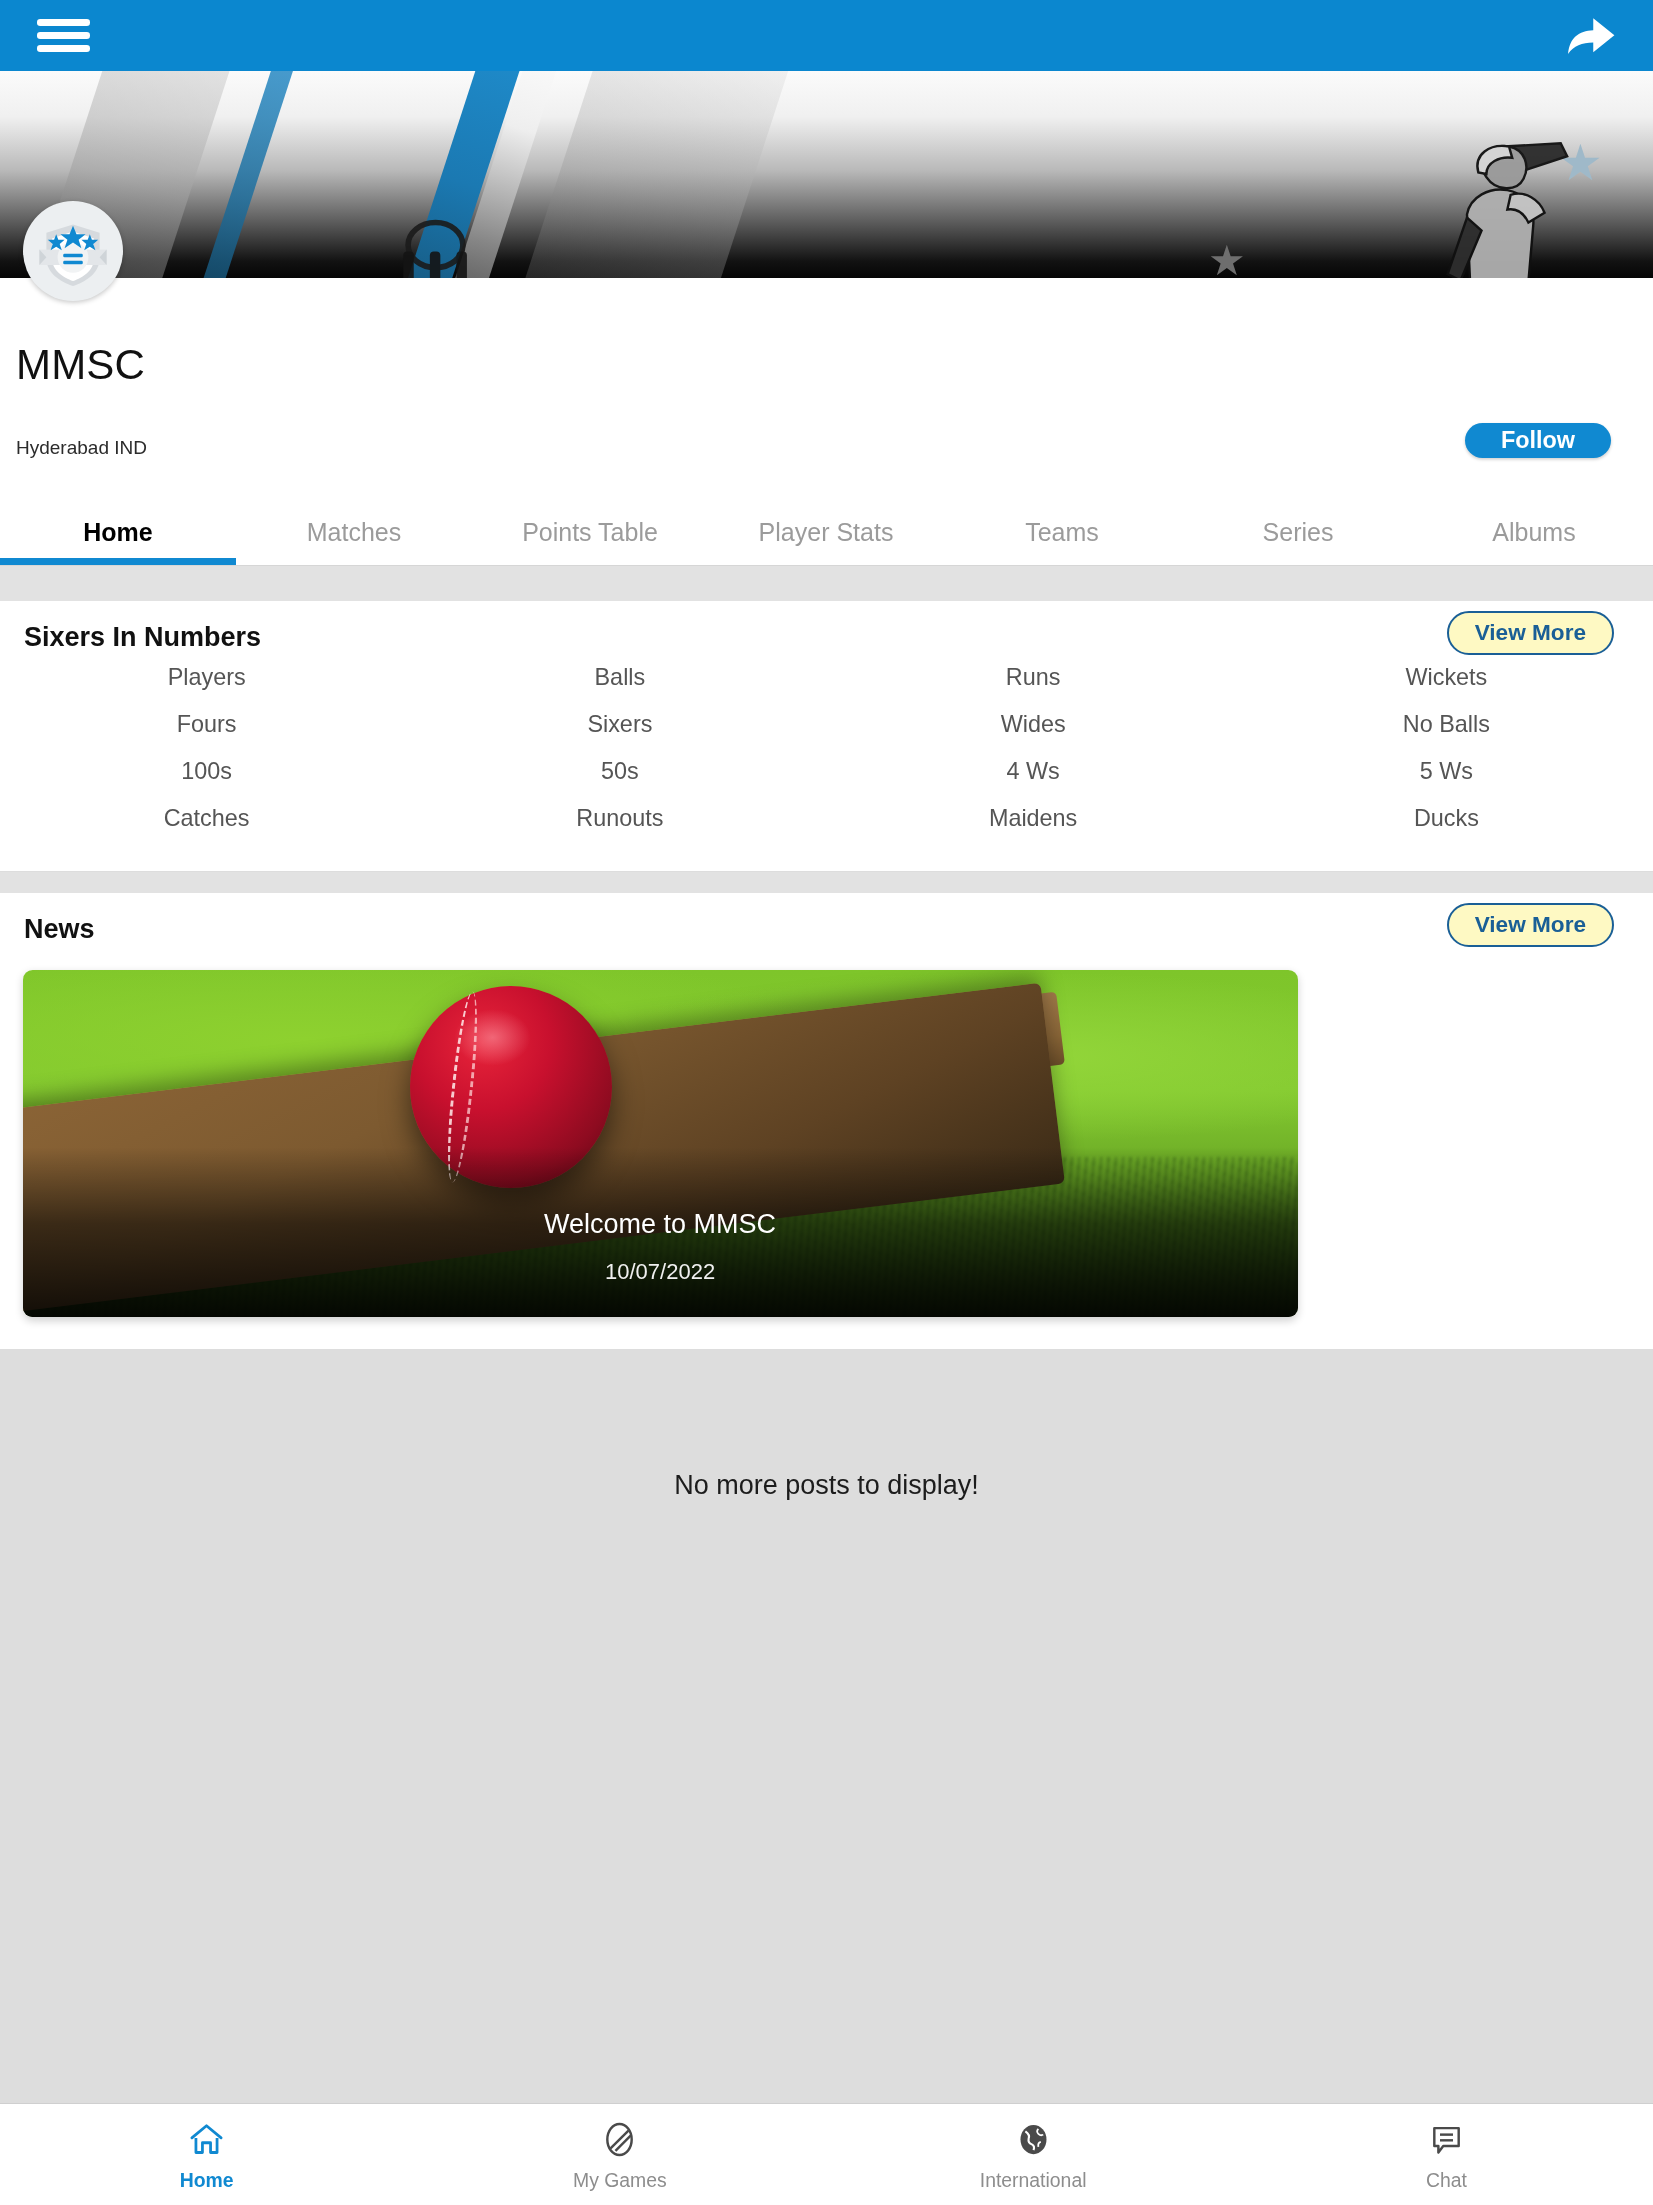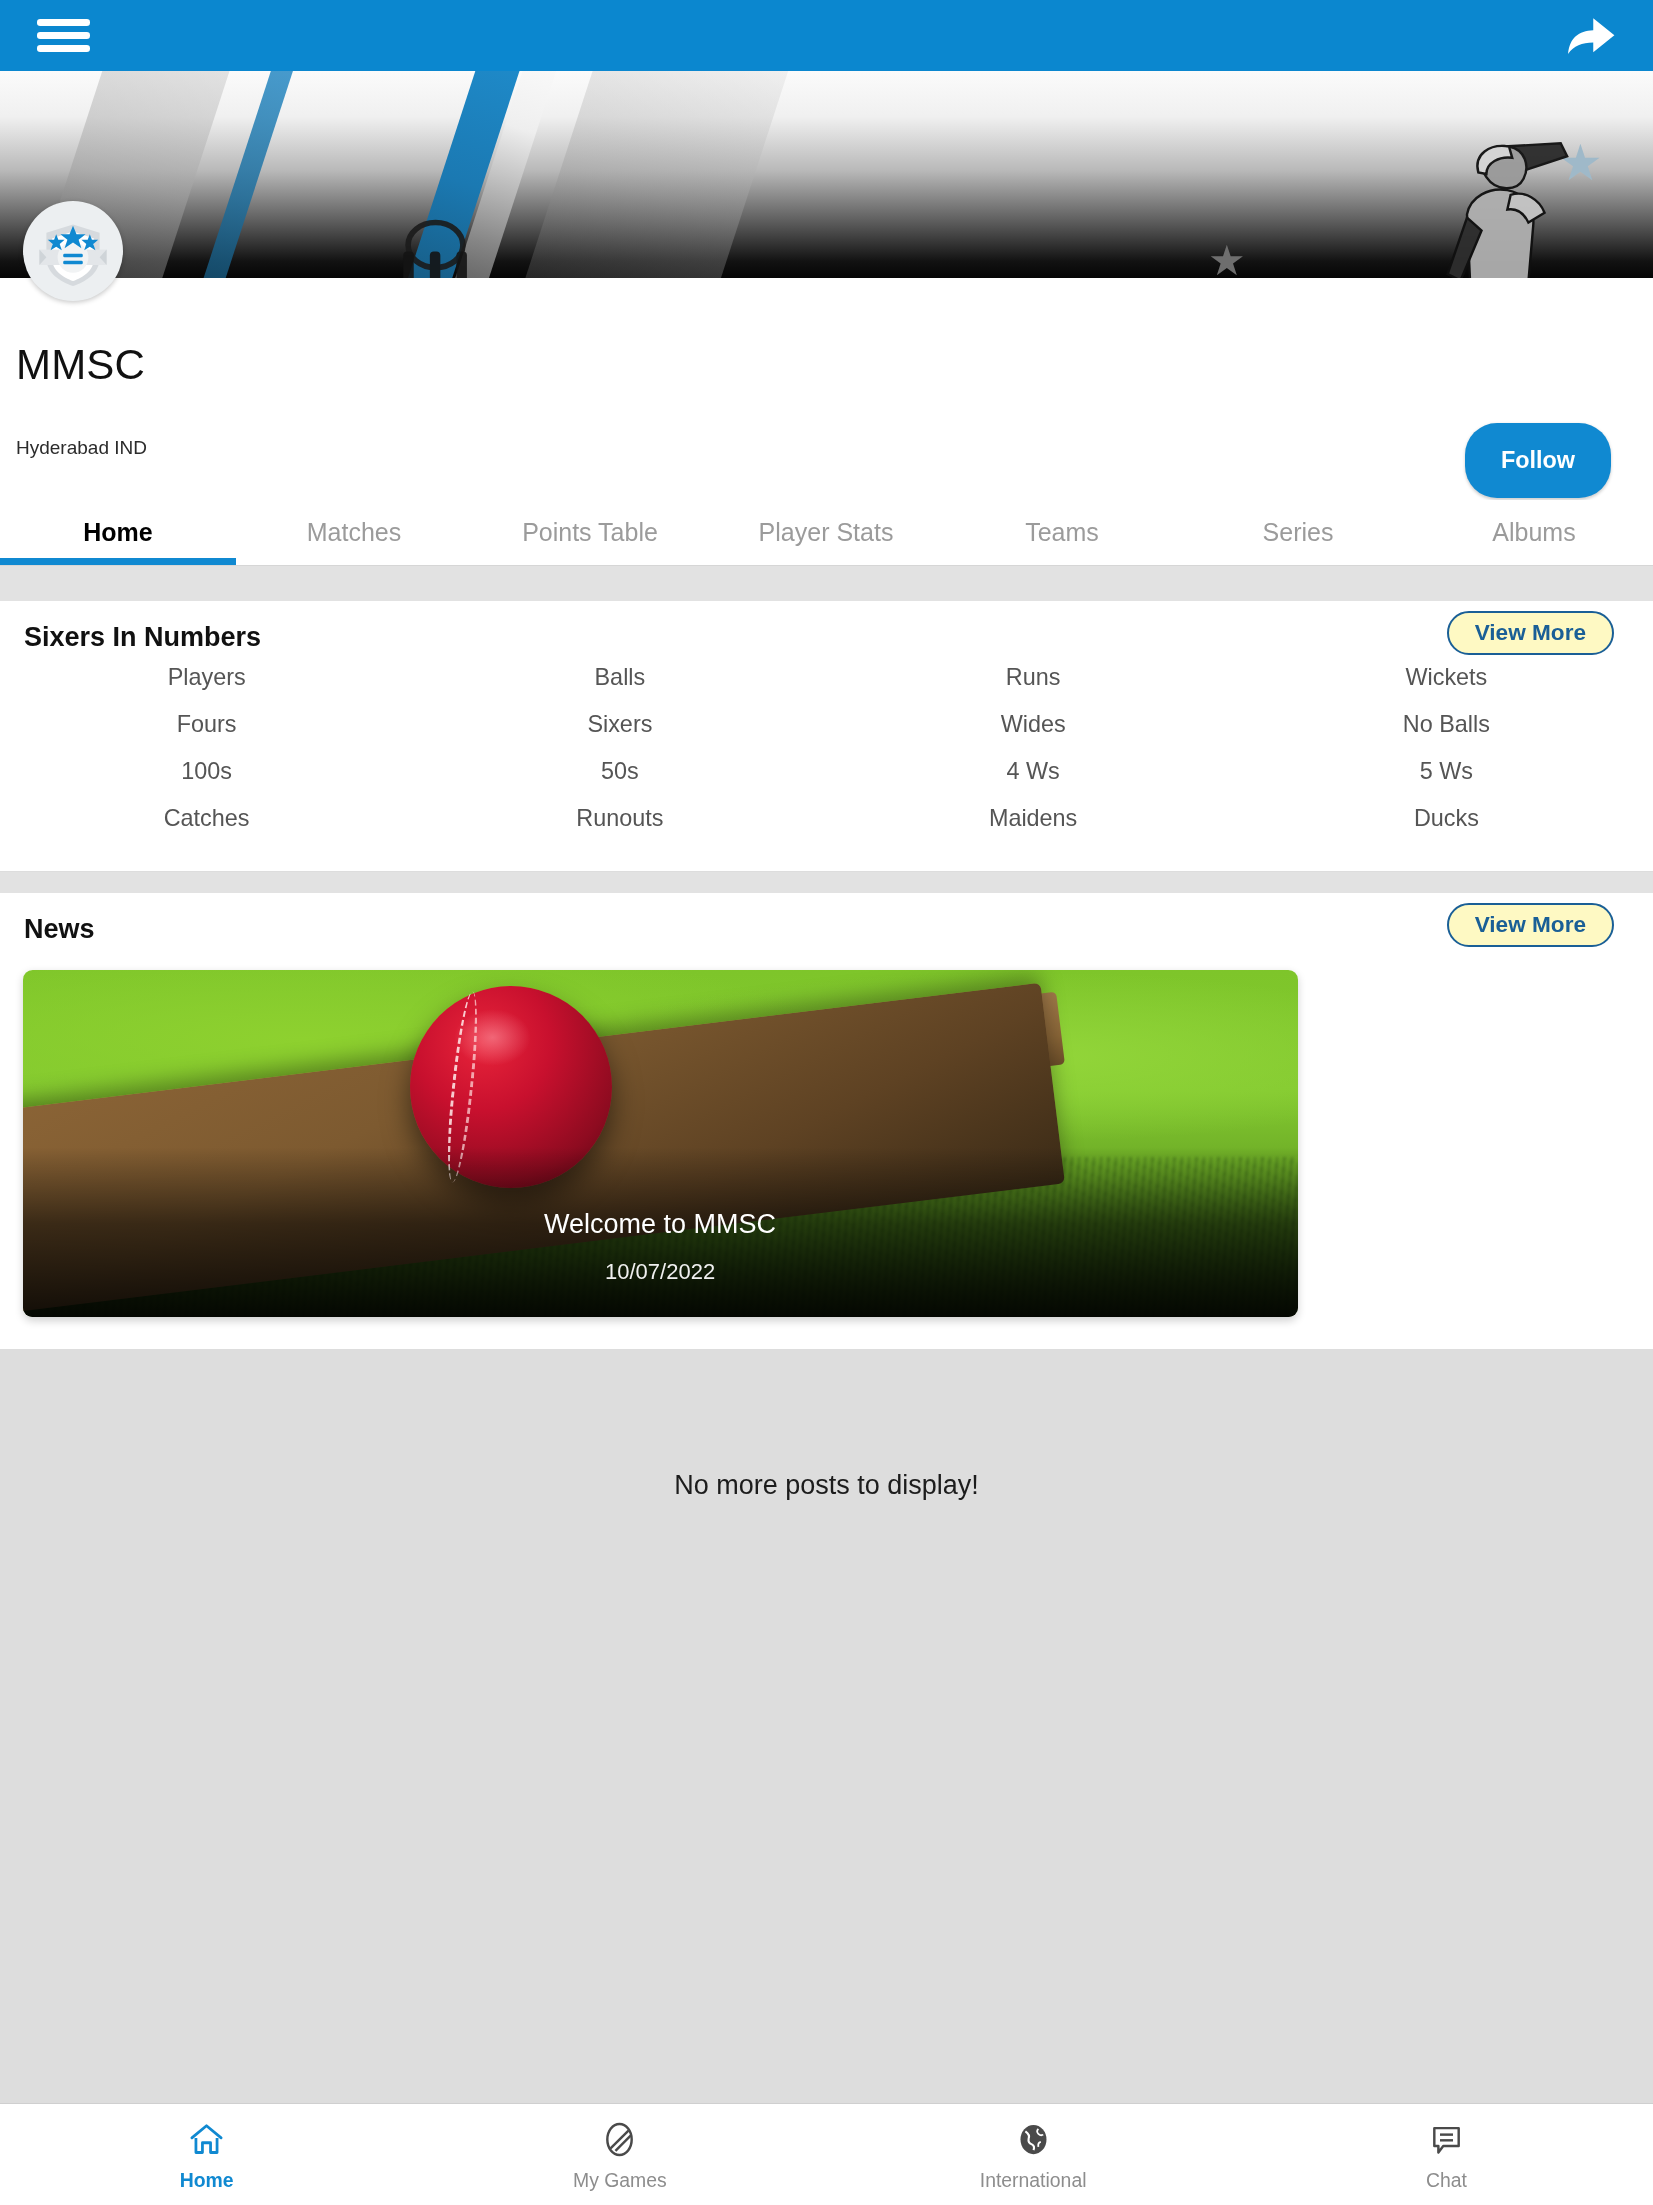--- a/index.html
+++ b/index.html
@@ -53,21 +53,21 @@
     box-shadow:0 1.6px 4.8px rgba(0,0,0,.22);
   }
   .badge svg { width:84px; height:84px; }
   .team-name { position:absolute; left:16px; top:63px; font-size:42px; font-weight:400; color:#111111; letter-spacing:0.2px; }
   .team-loc { position:absolute; left:16px; top:115px; font-size:19px; color:#2b2b2b;margin-top:44px; }
   .follow-btn {
     position:absolute; right:42px; top:145px;
     background:#1089d1; color:#ffffff;
     font-size:23.4px; font-weight:bold;
     border:none; border-radius:32px;
-    padding:24px 36px; cursor:pointer;
+    padding:4px 36px; cursor:pointer;
     box-shadow:0 1.6px 3.2px rgba(0,0,0,.2);
   }
 
   
   .tabbar {
     position:absolute; top:500px; left:0; width:1653px; height:65px;
     background:#ffffff; display:flex; align-items:center;
   }
   .tab { flex:0 0 auto; text-align:center; font-size:25px; color:#9b9b9b; cursor:pointer; position:relative; height:100%; display:flex; align-items:center; justify-content:center; }
   .tab.active { color:#000000; font-weight:bold; }

